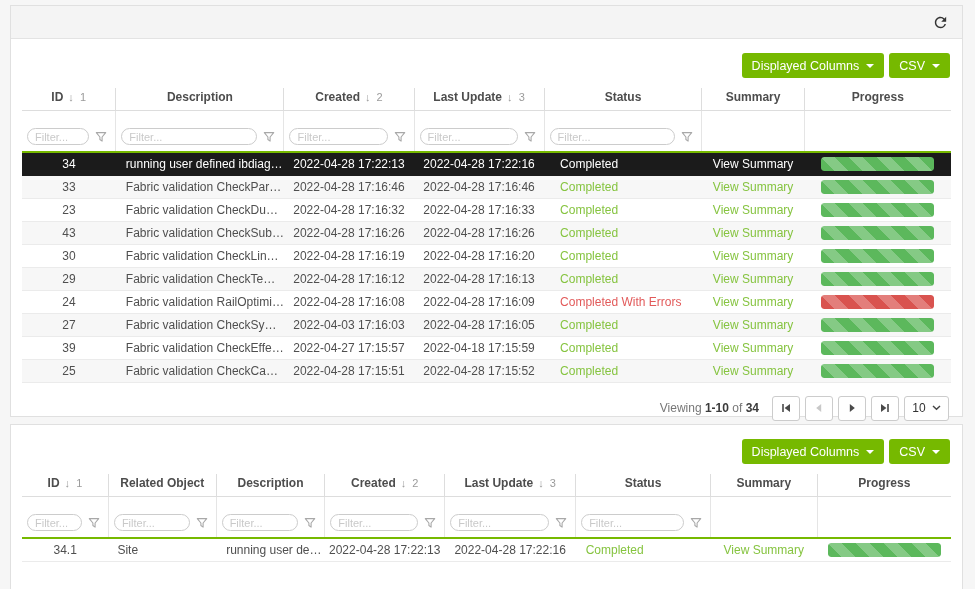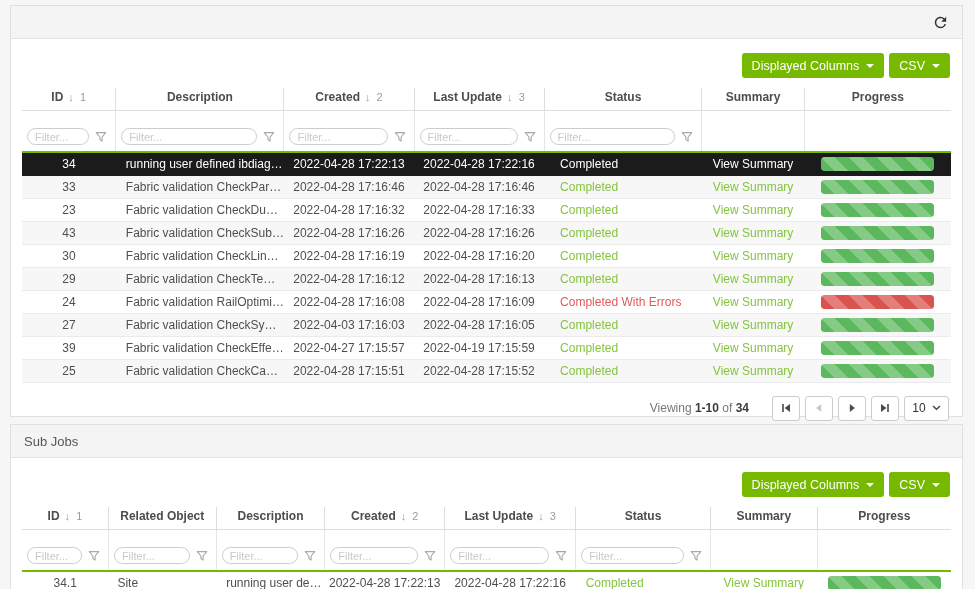--- a/index.html
+++ b/index.html
@@ -91,21 +91,21 @@
     background-image: linear-gradient(45deg, rgba(255,255,255,.25) 25%, transparent 25%,
       transparent 50%, rgba(255,255,255,.25) 50%, rgba(255,255,255,.25) 75%, transparent 75%, transparent);
     background-size: 28px 28px;
   }
   .bar-danger { background-color: var(--bar-red, #d9534f); }
 
   .pagination {
     display: flex; justify-content: flex-end; align-items: center; gap: 5px;
     padding: 13px 2px 0; font-size: 12px; color: #777;
   }
-  .pg-text { margin-right: 18px; }
+  .pg-text { margin-right: 8px; }
   .pg-text b { color: #3c3c3c; }
   .pg-btn {
     width: 28px; height: 25px; border: 1px solid #ccc; border-radius: 3px; background: #fff;
     display: flex; align-items: center; justify-content: center; cursor: pointer;
     color: #4a4a4a; padding: 0;
   }
   .pg-btn svg { fill: currentColor; }
   .pg-btn.disabled { color: #c8c8c8; }
   .page-size {
     min-width: 45px; height: 25px; border: 1px solid #ccc; border-radius: 3px; background: #fff;
@@ -304,21 +304,21 @@
             <td>
               <div class="progress">
                 <div class="bar " style="width:100%"></div>
               </div>
             </td>
           </tr>
           <tr>
             <td>39</td>
             <td>Fabric validation CheckEffectiv...</td>
             <td>2022-04-27 17:15:57</td>
-            <td>2022-04-19 17:15:59</td>
+            <td>2022-04-18 17:15:59</td>
             <td><span class="status-success">Completed</span></td>
             <td><span class="link">View Summary</span></td>
             <td>
               <div class="progress">
                 <div class="bar " style="width:100%"></div>
               </div>
             </td>
           </tr>
           <tr>
             <td>25</td>
@@ -368,24 +368,20 @@
         <span>10</span>
         <svg width="9" height="6" viewBox="0 0 9 6">
             <polyline points="1,1 4.5,4.3 8,1" fill="none" stroke="#444" stroke-width="1.4"></polyline>
           </svg>
       </div>
     </div>
   </div>
 </div>
 
 <div class="panel" id="subjobs-panel">
-  <div class="panel-header">
-    <span class="panel-title">Sub Jobs</span>
-    <span></span>
-  </div>
   <div class="panel-body">
     <div class="toolbar">
       <button class="btn">
         <span>Displayed Columns</span>
         <span class="caret"></span>
       </button>
       <button class="btn">
         <span>CSV</span>
         <span class="caret"></span>
       </button>

